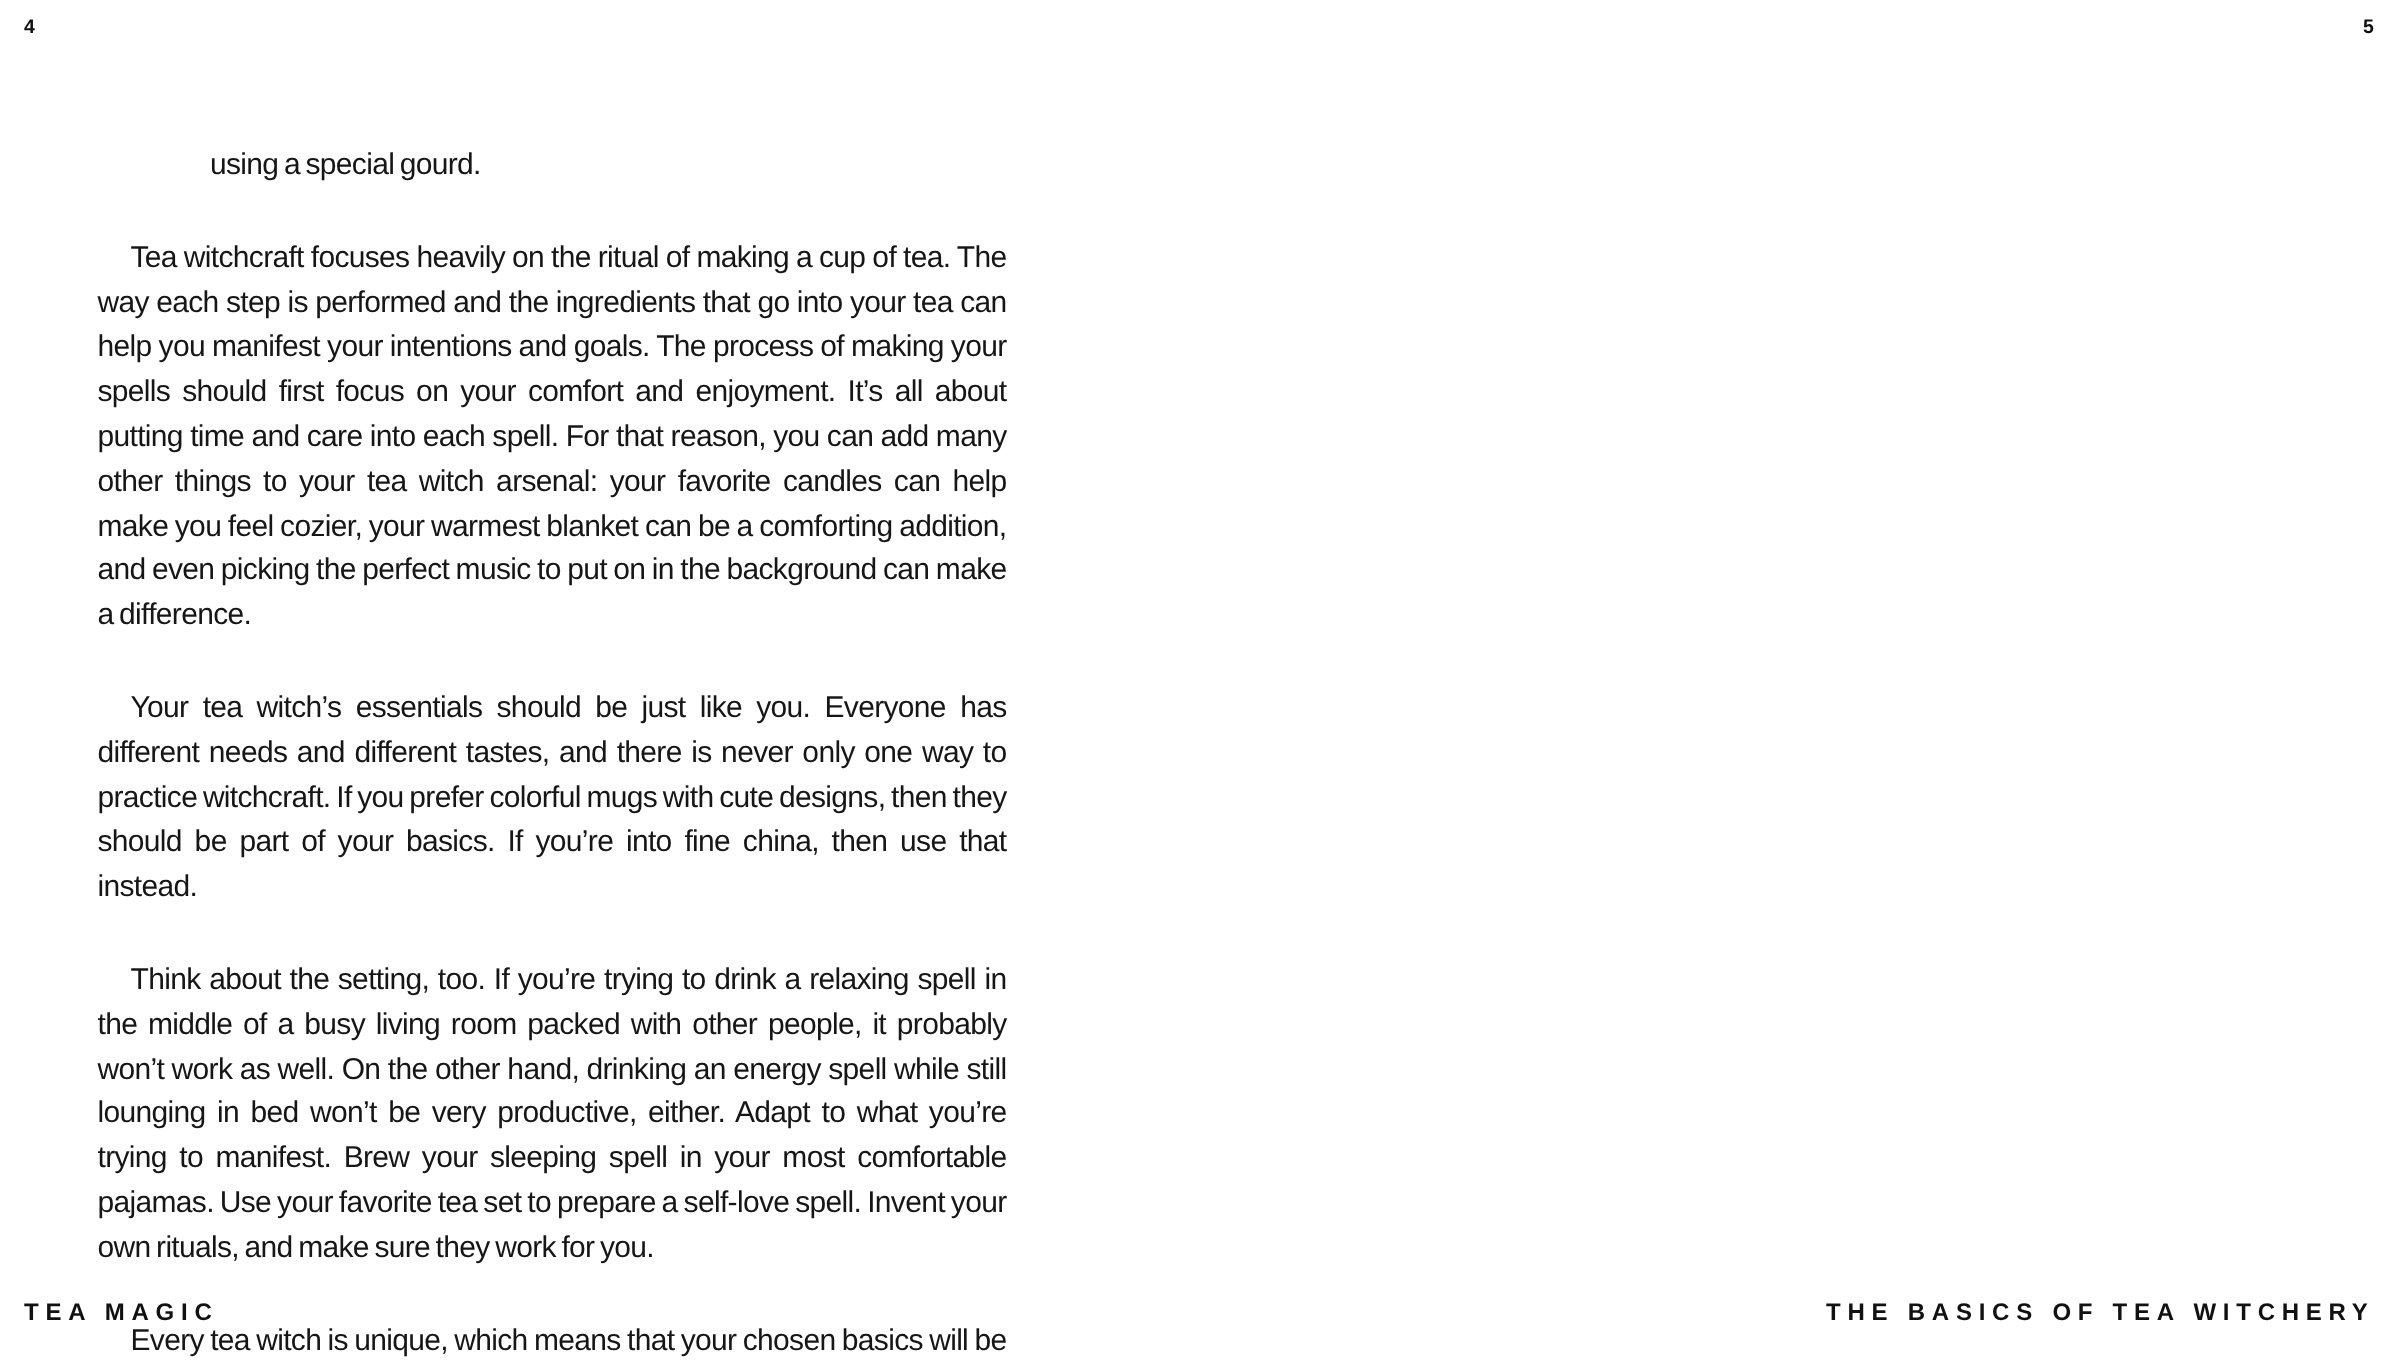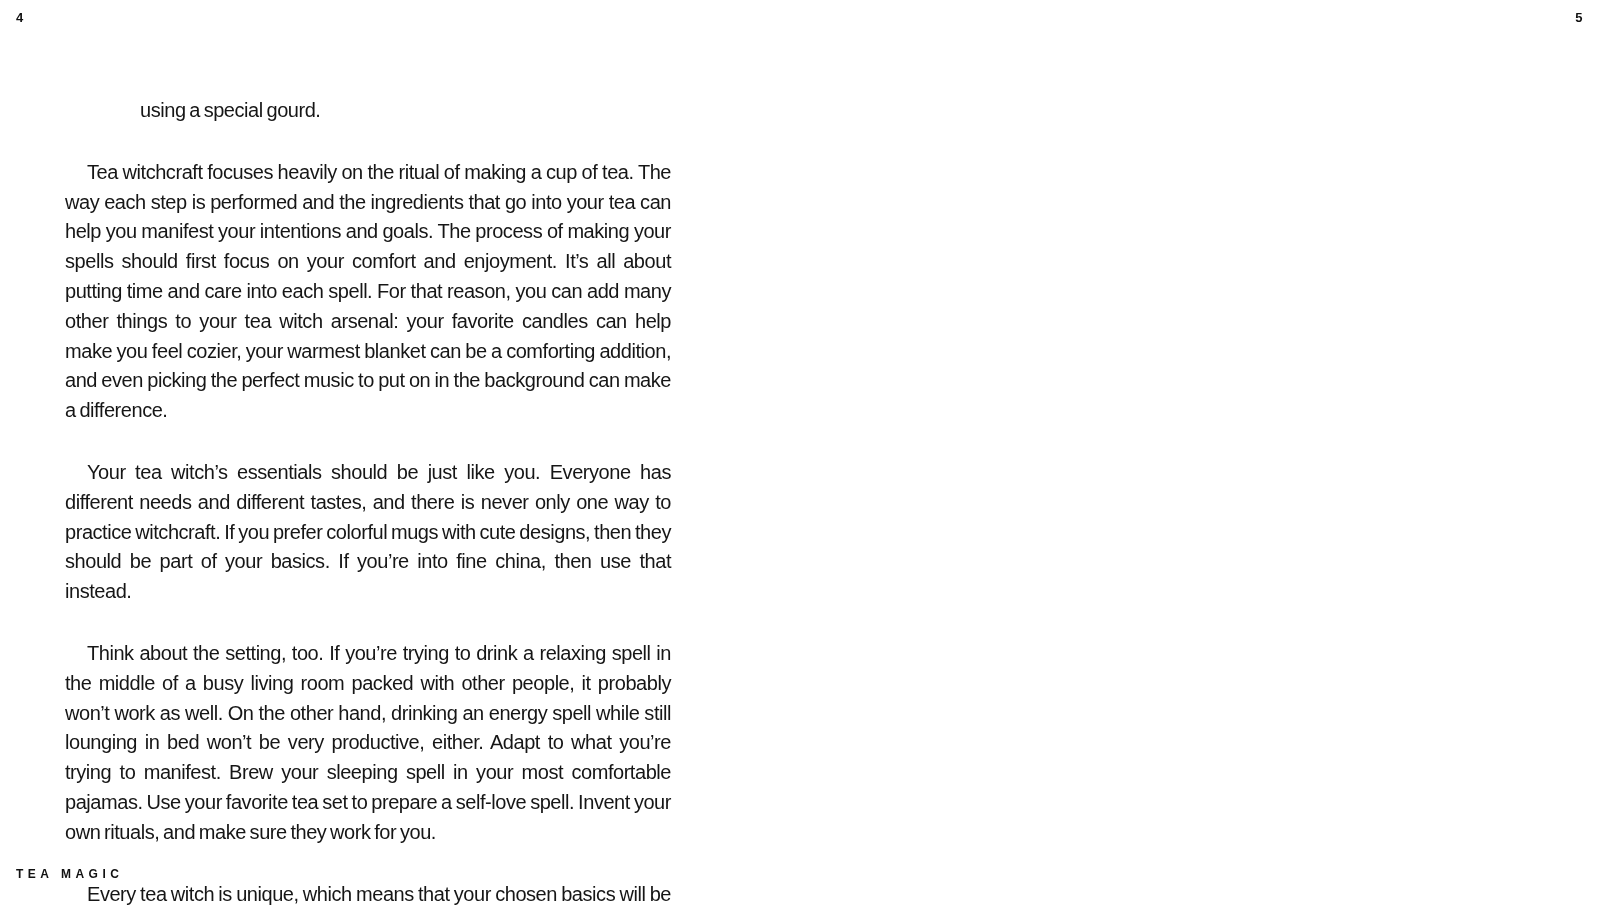--- a/index.html
+++ b/index.html
@@ -44,21 +44,21 @@
   p.fragment {
     text-indent: 0;
     padding-left: 75px;
     margin-bottom: 9px;
     text-align: left;
   }
 
   .runfoot {
     position: absolute;
     top: 867px;
-    font-size: 12px;
+    font-size: 16px;
     font-weight: bold;
     letter-spacing: 4.5px;
     color: #111;
     white-space: nowrap;
   }
   .runfoot.rf-left  { left: 16px; }
   .runfoot.rf-right { right: 17px; }
 </style>
 </head>
 <body>
@@ -75,15 +75,16 @@
       <p class="para">Think about the setting, too. If you’re trying to drink a relaxing spell in the middle of a busy living room packed with other people, it probably won’t work as well. On the other hand, drinking an energy spell while still lounging in bed won’t be very productive, either. Adapt to what you’re trying to manifest. Brew your sleeping spell in your most comfortable pajamas. Use your favorite tea set to prepare a self-love spell. Invent your own rituals, and make sure they work for you.</p>
       <p class="para">Every tea witch is unique, which means that your chosen basics will be unique too: you can be colorful, quirky, and creative; romantic and traditional, steeped in history; or whatever aesthetic and combination reflects your background and fills you with positive energy.</p>
     </div>
 
     <div class="runfoot rf-left">TEA MAGIC</div>
   </section>
 
   <section class="page right">
     <div class="pagenum pn-right">5</div>
 
+    <div class="runfoot rf-right">THE BASICS OF TEA WITCHERY</div>
   </section>
 
 </div>
 
 </body></html>

